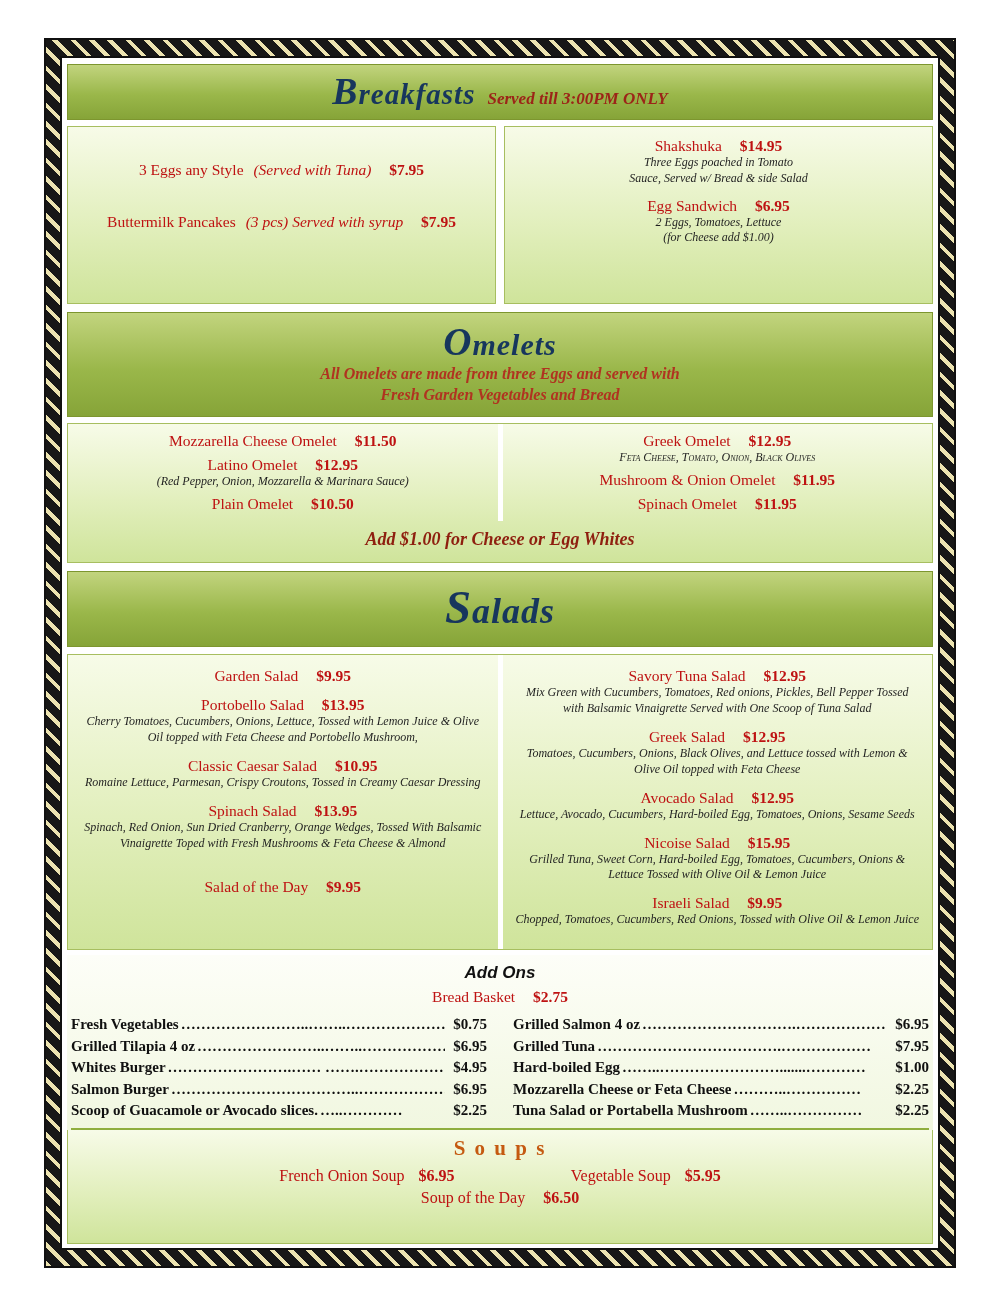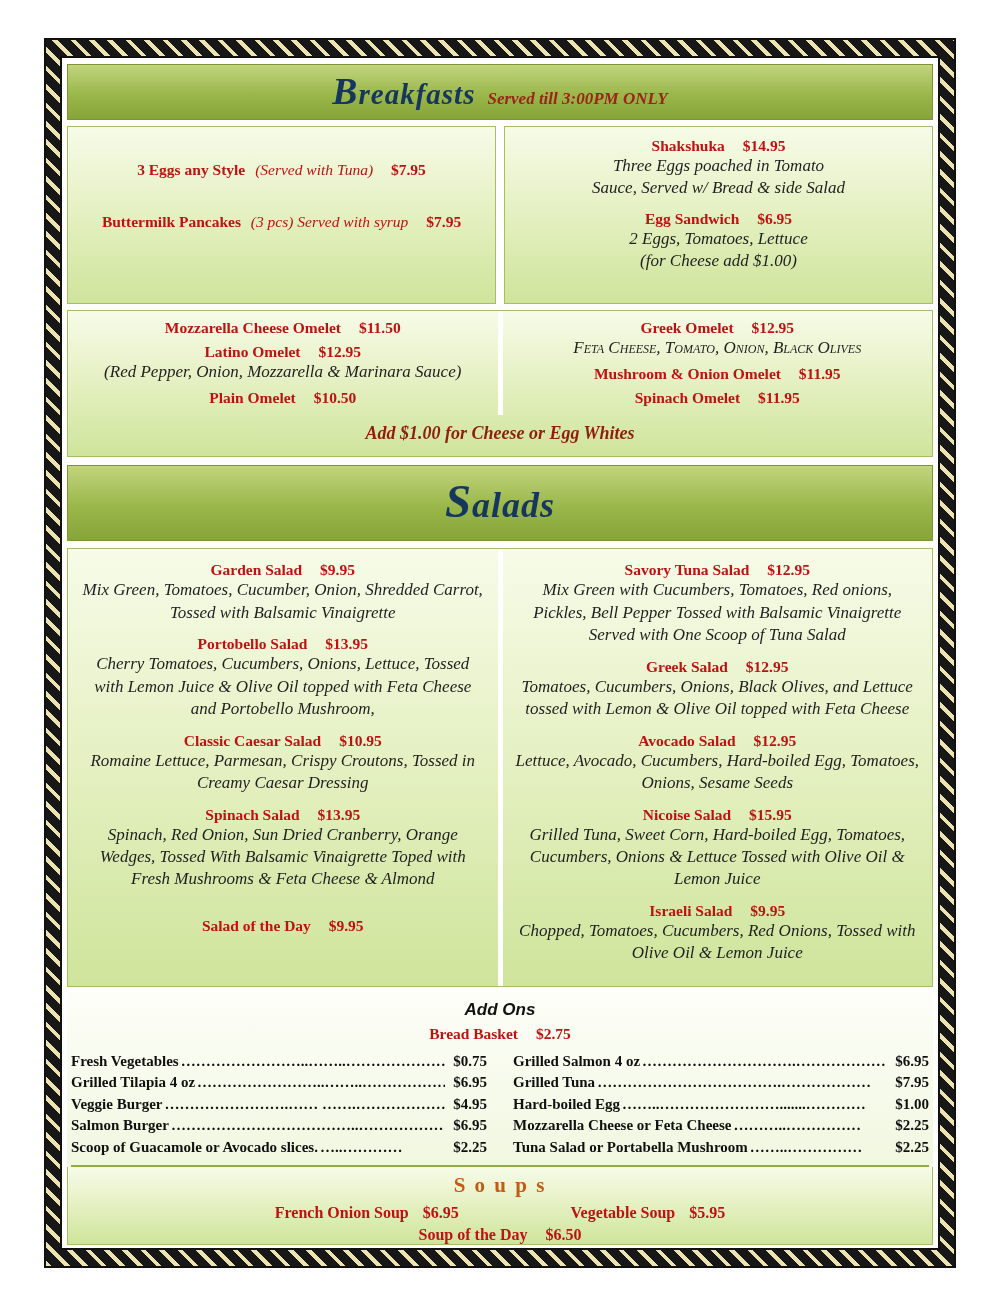--- a/index.html
+++ b/index.html
@@ -58,25 +58,25 @@
   .center-note {
     text-align:center; color:#8e1f0f; font-weight:bold; font-style:italic;
     font-size:18px; padding:8px 0 12px;
   }
   .omel-box { margin-top:6px; }
   .salads-box { margin-top:7px; }
   .salads-box .col { padding:12px 12px 10px; }
   
   .mi { text-align:center; margin-bottom:6px; }
   .mi-line { font-size:15.5px; }
-  .nm { color:#be1212; font-weight:bold; }
+  .nm { color:#be1212; font-weight:normal; }
   .pr { color:#be1212; font-weight:bold; margin-left:14px; }
   .note-red { color:#be1212; font-style:italic; margin-left:6px; }
   .desc {
-    font-style:italic; color:#1f1f1f; font-size:17px;
+    font-style:italic; color:#1f1f1f; font-size:12px;
     text-align:center; white-space:pre-line; line-height:1.32;
   }
   .sc { font-variant:small-caps;font-style:italic; }
   .bk-left .mi { margin-bottom:34px; }
   .bk-right .mi { margin-bottom:10px; }
   .salads-box .mi { margin-bottom:11px; }
   .sod { margin-top:26px; }
   
   .addons {
     background: linear-gradient(180deg,#fdfef8 0%, #f1f7e0 100%);
@@ -141,20 +141,25 @@
           <div class="mi-line">
             <span class="nm">Egg Sandwich</span>
             <span class="pr">$6.95</span>
           </div>
           <div class="desc">2 Eggs, Tomatoes, Lettuce
 (for Cheese add $1.00)</div>
         </div>
       </div>
     </div>
 
+    <div class="bar bar-omelets">
+      <div><span class="title-blue">Omelets</span></div>
+      <div class="om-sub">All Omelets are made from three Eggs and served with</div>
+      <div class="om-sub">Fresh Garden Vegetables and Bread</div>
+    </div>
 
     <div class="gbox omel-box">
       <div class="split">
         <div class="col">
           <div class="mi">
             <div class="mi-line">
               <span class="nm">Mozzarella Cheese Omelet</span>
               <span class="pr">$11.50</span>
             </div>
           </div>
@@ -202,21 +207,20 @@
     </div>
 
     <div class="gbox salads-box">
       <div class="split">
         <div class="col">
           <div class="mi">
             <div class="mi-line">
               <span class="nm">Garden Salad</span>
               <span class="pr">$9.95</span>
             </div>
-            <div class="desc">Mix Green, Tomatoes, Cucumber, Onion, Shredded Carrot, Tossed with Balsamic Vinaigrette</div>
           </div>
           <div class="mi">
             <div class="mi-line">
               <span class="nm">Portobello Salad</span>
               <span class="pr">$13.95</span>
             </div>
             <div class="desc">Cherry Tomatoes, Cucumbers, Onions, Lettuce, Tossed with Lemon Juice &amp;  Olive Oil topped with Feta Cheese and Portobello Mushroom,</div>
           </div>
           <div class="mi">
             <div class="mi-line">
@@ -291,21 +295,21 @@
             <span class="ao-lbl">Fresh Vegetables</span>
             <span class="ao-dots">……………………..……..…………………</span>
             <span class="ao-prc">$0.75</span>
           </div>
           <div class="ao-row">
             <span class="ao-lbl">Grilled Tilapia 4 oz</span>
             <span class="ao-dots">……………………..……..………………</span>
             <span class="ao-prc">$6.95</span>
           </div>
           <div class="ao-row">
-            <span class="ao-lbl">Veggie Burger</span>
+            <span class="ao-lbl">Whites Burger</span>
             <span class="ao-dots">…………………….…… …….………………</span>
             <span class="ao-prc">$4.95</span>
           </div>
           <div class="ao-row">
             <span class="ao-lbl">Salmon Burger</span>
             <span class="ao-dots">………………………………..………………</span>
             <span class="ao-prc">$6.95</span>
           </div>
           <div class="ao-row">
             <span class="ao-lbl">Scoop of Guacamole or Avocado slices.</span>

